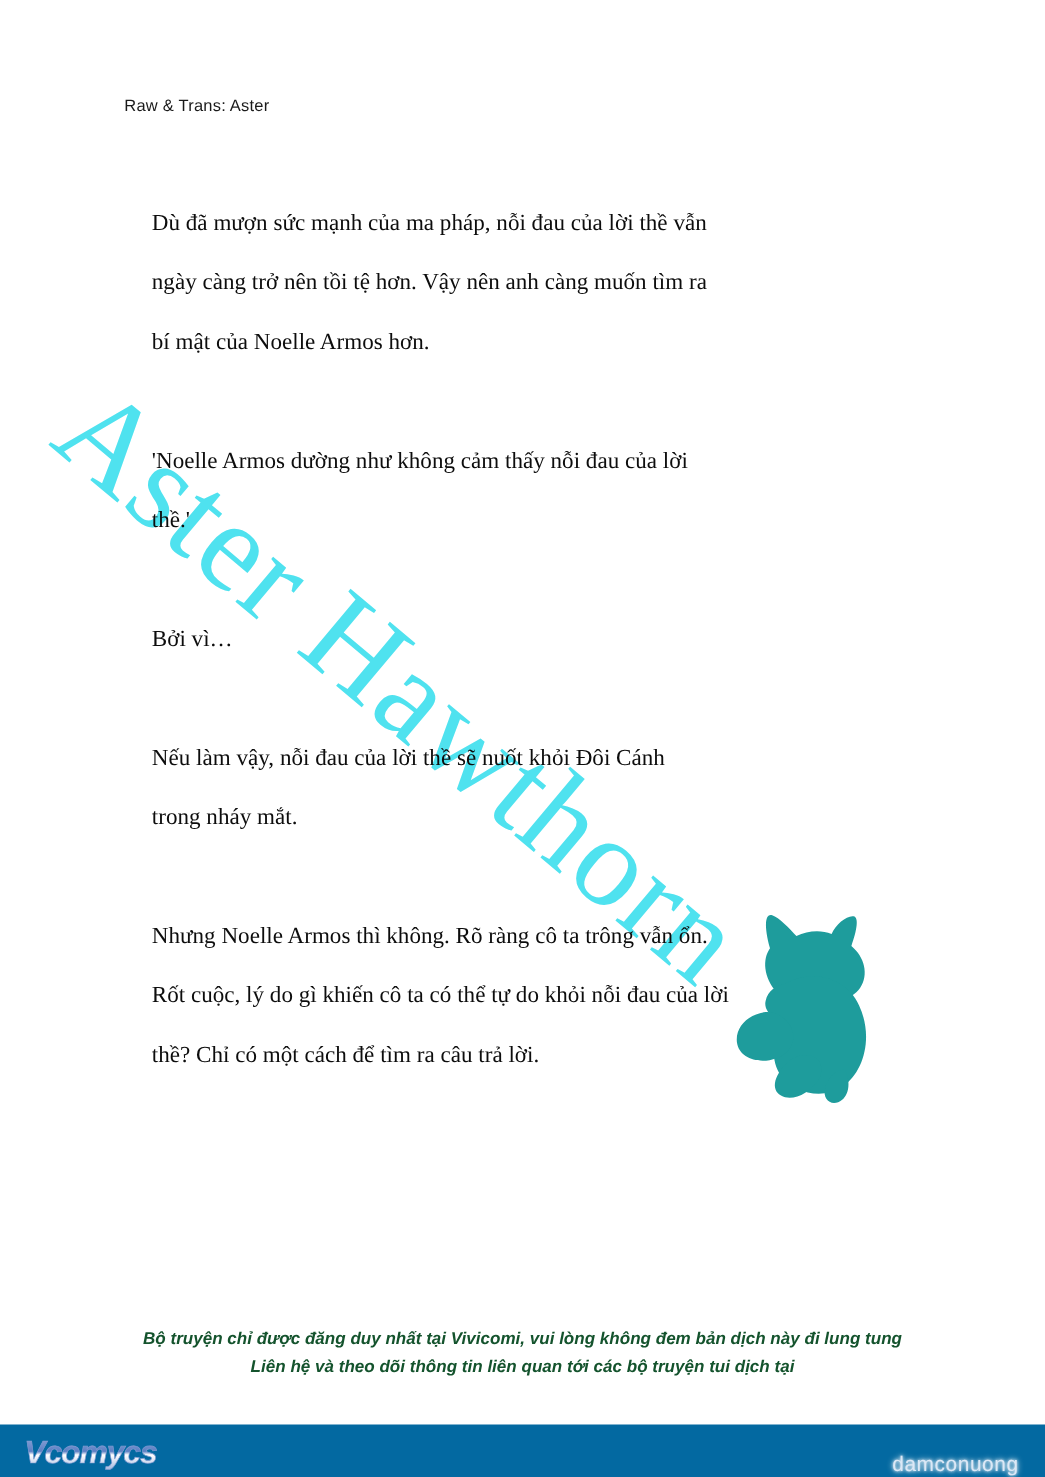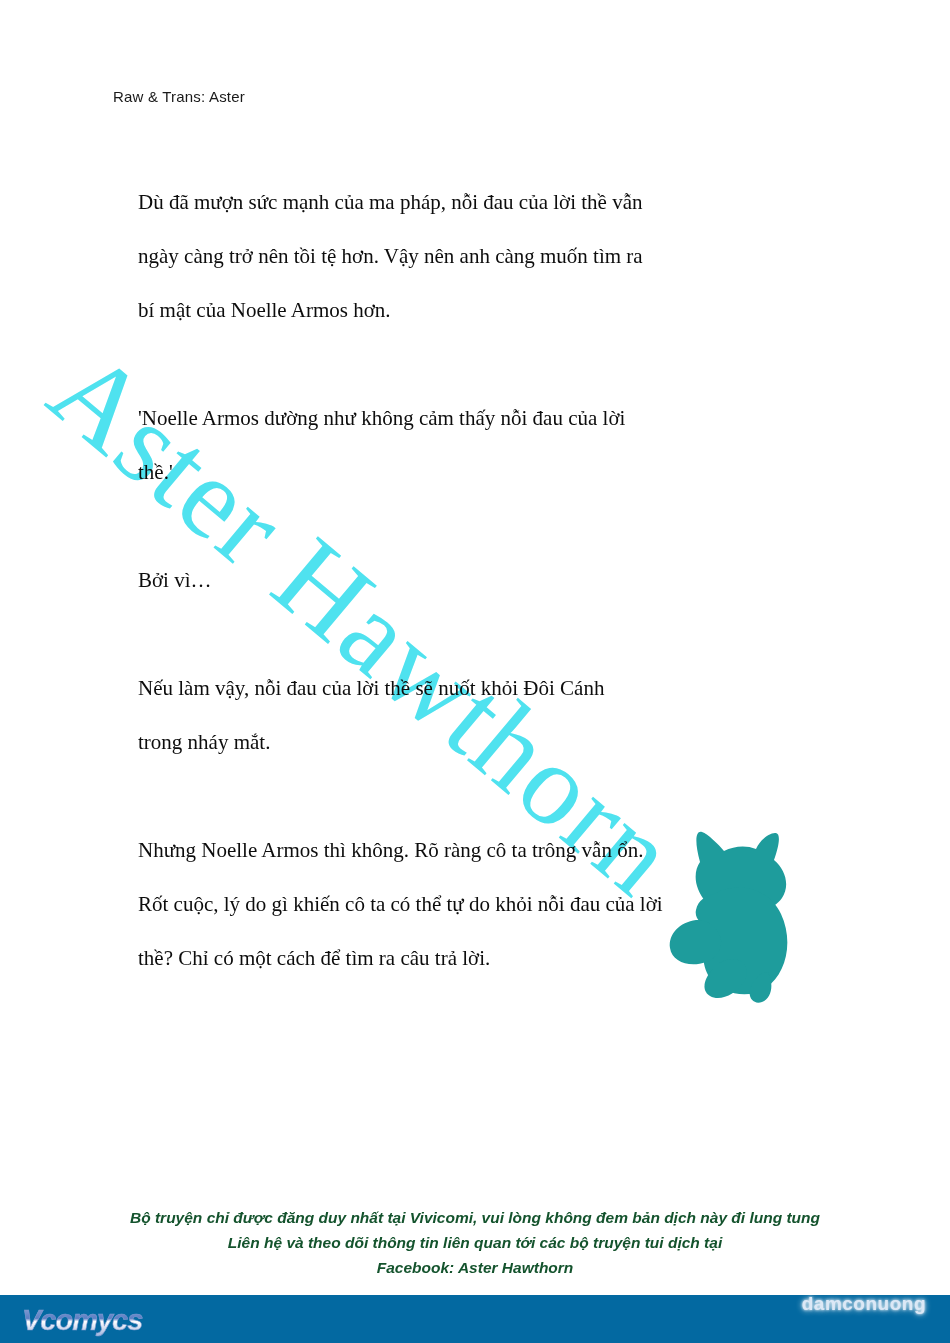--- a/index.html
+++ b/index.html
@@ -107,24 +107,24 @@
   .brand-logo {
     position: absolute;
     left: 18px;
     bottom: 2px;
     height: 42px;
     width: 150px;
   }
   .site-tag {
     position: absolute;
     right: 24px;
-    bottom: 28px;
+    bottom: 0;
     font-family: "Liberation Sans", sans-serif;
     font-size: 19px;
-    font-weight: bold;
+    font-weight: normal;
     letter-spacing: 0.5px;
     color: #dce8f6;
     text-shadow: 0 0 3px #ffffff, 0 0 6px #eef4fb;
   }
 </style>
 </head>
 <body>
 
 <div class="page">
 
@@ -192,21 +192,20 @@
       <span class="ln">Nhưng Noelle Armos thì không. Rõ ràng cô ta trông vẫn ổn.</span>
       <span class="ln">Rốt cuộc, lý do gì khiến cô ta có thể tự do khỏi nỗi đau của lời</span>
       <span class="ln">thề? Chỉ có một cách để tìm ra câu trả lời.</span>
     </p>
 
   </div>
 
   <div class="footer-notice">
     <span class="fn-line">Bộ truyện chỉ được đăng duy nhất tại Vivicomi, vui lòng không đem bản dịch này đi lung tung</span>
     <span class="fn-line">Liên hệ và theo dõi thông tin liên quan tới các bộ truyện tui dịch tại</span>
-    <span class="fn-line">Facebook: Aster Hawthorn</span>
   </div>
 
   <div class="bottom-bar">
 
     <div class="brand-logo">
       <svg viewBox="0 0 150 42" width="150" height="42" aria-hidden="true">
         <defs>
           <linearGradient id="lg" x1="0" y1="0" x2="0" y2="1">
             <stop offset="0%" stop-color="#8fa8d8"></stop>
             <stop offset="45%" stop-color="#5d7fc4"></stop>

